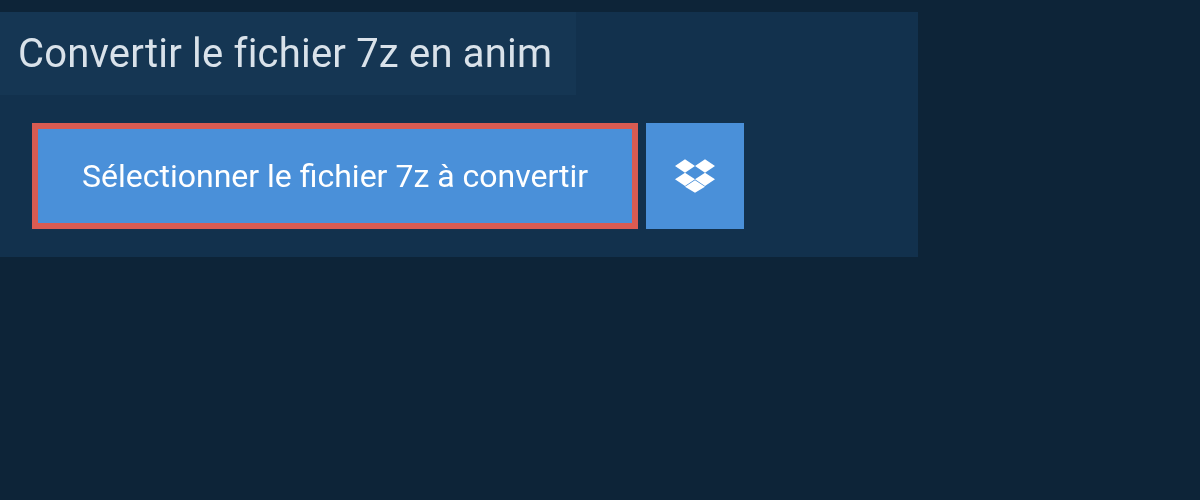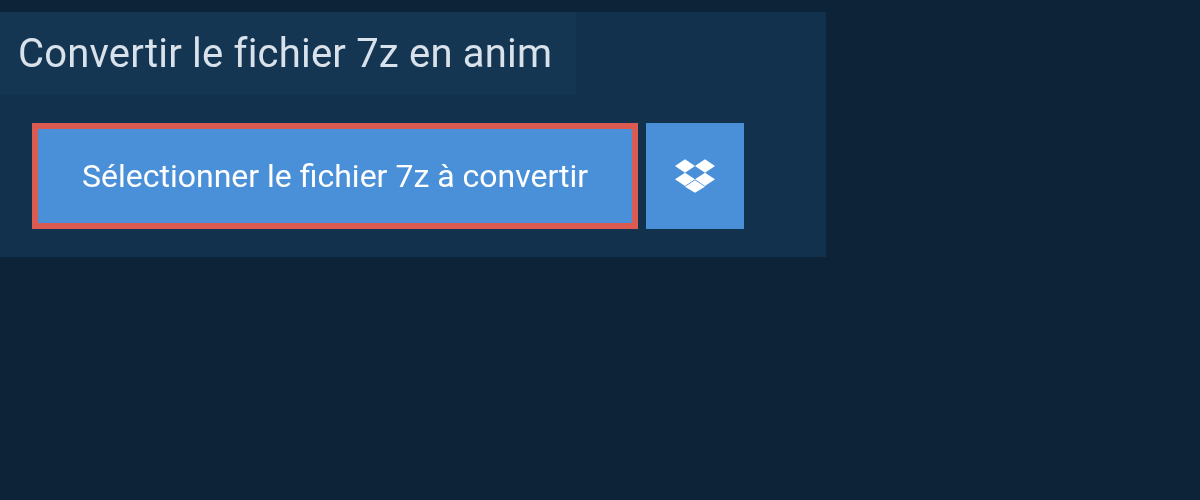--- a/index.html
+++ b/index.html
@@ -9,21 +9,21 @@
     }
     body {
       width: 1200px;
       height: 500px;
       background-color: #0d2438;
       font-family: -apple-system, BlinkMacSystemFont, "Segoe UI", Roboto, Helvetica, Arial, sans-serif;
       overflow: hidden;
     }
     .panel {
       background-color: #12314d;
-      width: 826px;
+      width: 918px;
       margin-top: 12px;
       padding-bottom: 28px;
     }
     .title-wrap {
       background-color: #153653;
       display: inline-block;
       padding: 18px 24px 18px 18px;
     }
     .title {
       color: #d9e2ea;

